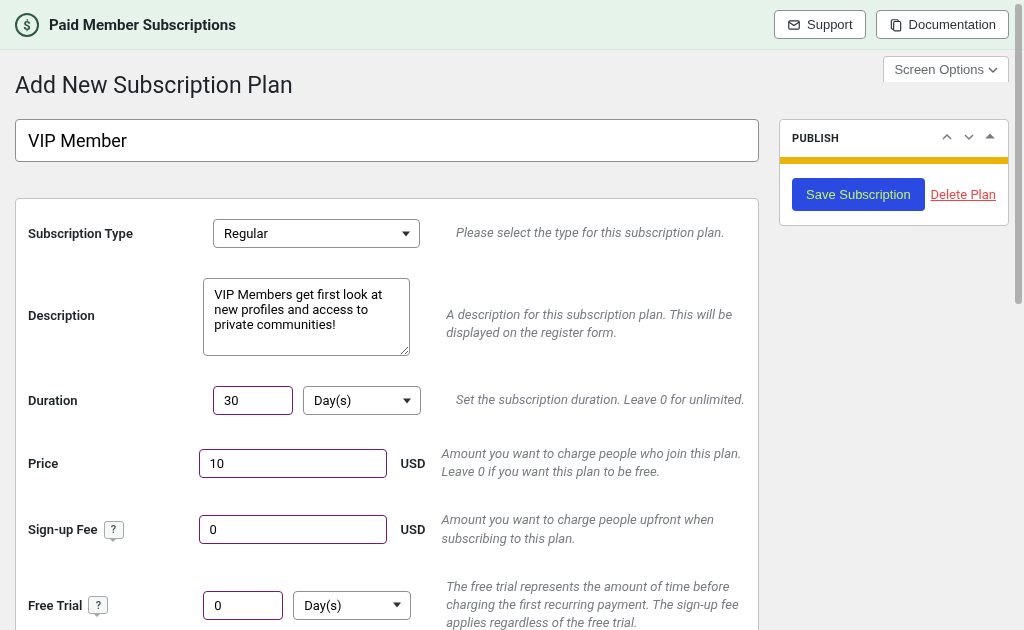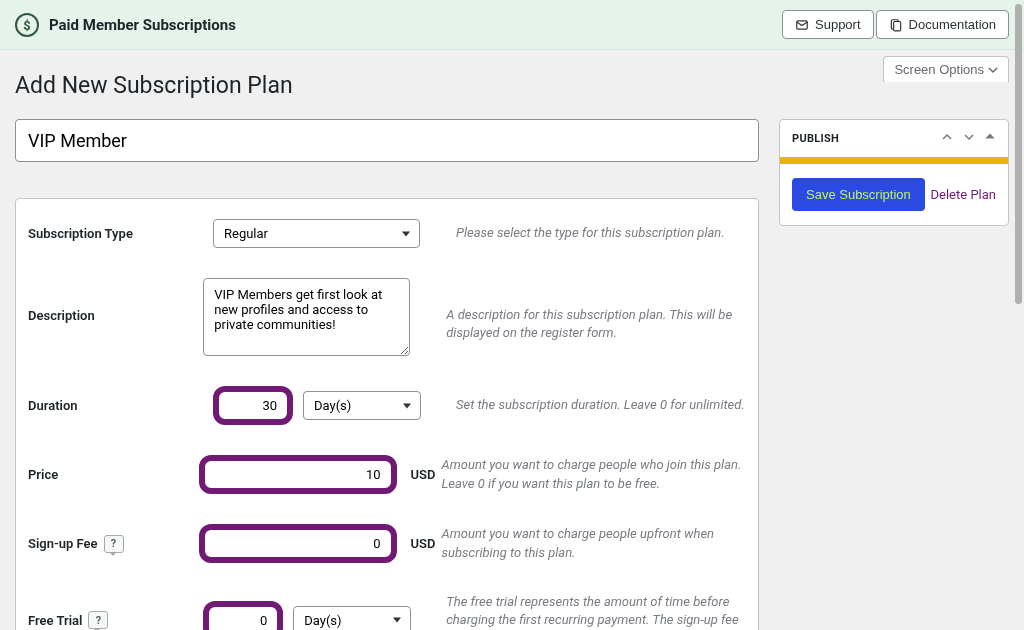--- a/index.html
+++ b/index.html
@@ -18,21 +18,21 @@
       display: flex;
       justify-content: space-between;
       align-items: center;
       padding: 10px 15px;
       background: #e6f3eb;
       border-bottom: 1px solid #d4e8db;
     }
     .banner-left { display: flex; align-items: center; gap: 10px; }
     .logo { width: 24px; height: 24px; }
     .banner-title { font-weight: 700; font-size: 15px; color: #1d2327; }
-    .banner-right { display: flex; gap: 2px; padding-left: 21px; }
+    .banner-right { display: flex; gap: 10px; padding-left: 21px; }
     .banner-btn {
       display: flex; align-items: center; gap: 6px;
       padding: 6px 12px;
       background: #fff;
       border: 1px solid #8c8f94;
       border-radius: 4px;
       font-size: 13px;
       color: #2c3338;
       cursor: pointer;
     }
@@ -165,26 +165,25 @@
       border: 1px solid #8c8f94;
       border-radius: 4px;
       font-size: 13px;
       font-family: inherit;
       resize: both;
     }
     
     .num-input {
       width: 80px;
       padding: 6px 10px;
-      border: 6px solid #701a75;
-      border-radius: 12px;
+      border: 1px solid #701a75;
+      border-radius: 4px;
       background: #fff;
       font-size: 13px;
       font-family: inherit;
-      text-align: right;
     }
     .num-input.wide { width: 207px; }
     
     .currency { font-size: 13px; font-weight: 600; color: #1d2327; margin-left: 4px; }
     
     .help-icon {
       display: inline-flex; align-items: center; justify-content: center;
       width: 20px; height: 18px;
       border: 1px solid #a7aaad;
       background: #f6f7f7;
@@ -213,22 +212,23 @@
     .save-btn {
       padding: 9px 14px;
       background: #2b4ae2;
       border: none;
       border-radius: 4px;
       color: #bef264;
       font-size: 13px;
       cursor: pointer;
     }
     .delete-link {
-      color: #701a75;
-      font-size: 13px;
+      color: #ef4444;
+      font-size: 13px;
+      text-decoration: underline;
       cursor: pointer;
     }
     
     
     .scrollbar {
       position: absolute;
       right: 2px; top: 4px;
       width: 7px; height: 300px;
       background: #b0b0b0;
       border-radius: 4px;

